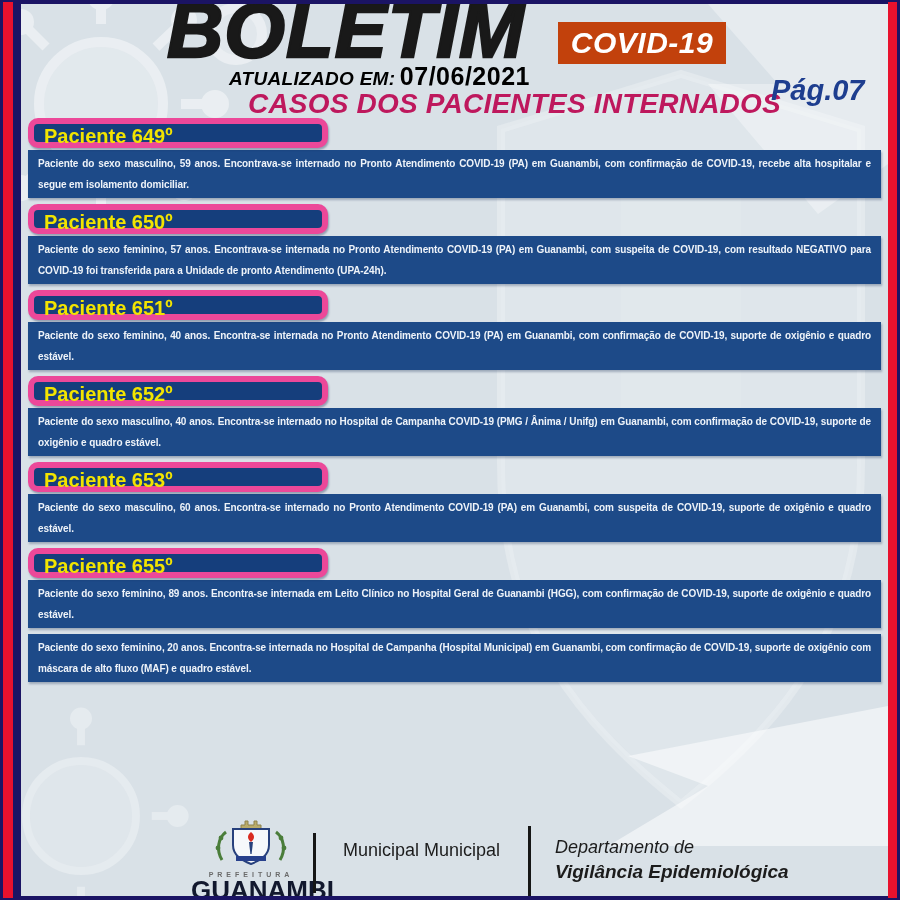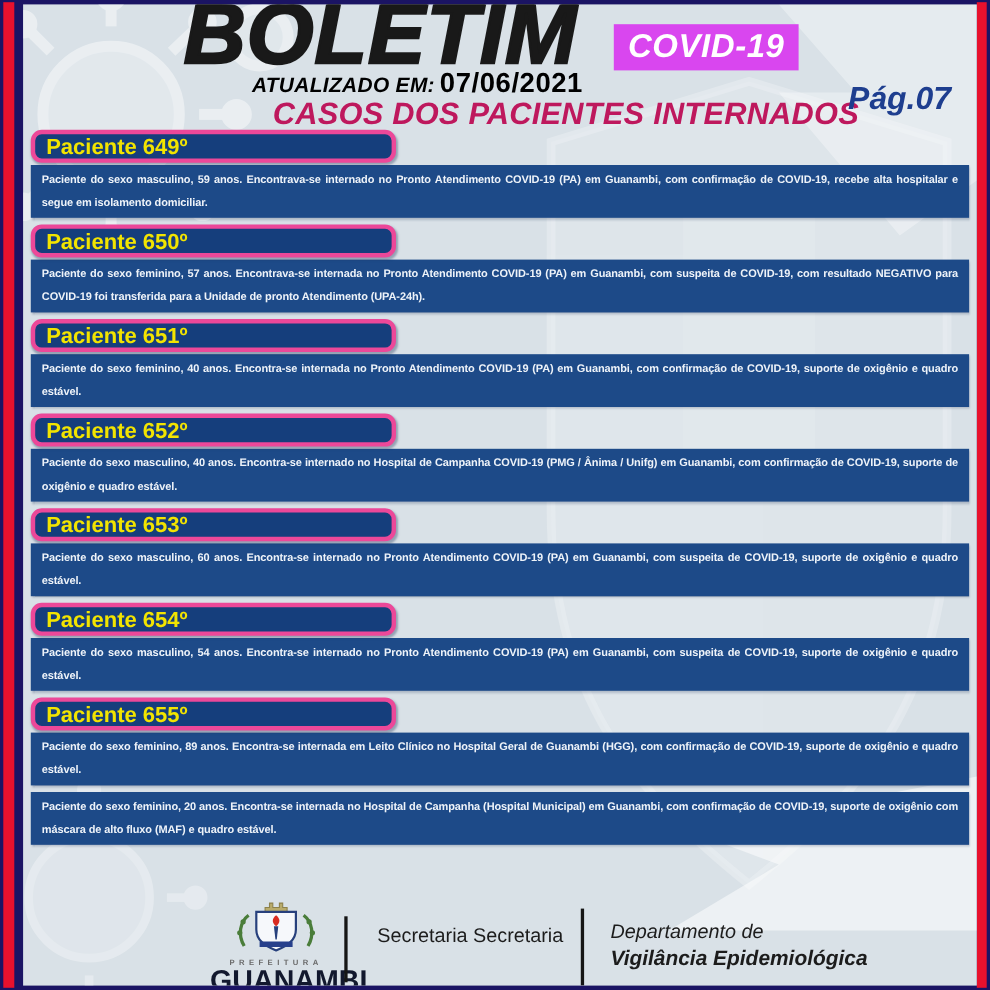--- a/index.html
+++ b/index.html
@@ -16,36 +16,36 @@
   .wm-virus-tl{left:-30px;top:-20px;opacity:.55;}
   .wm-virus-bl{left:-50px;bottom:-30px;opacity:.4;}
   .wm-crest{left:450px;top:30px;opacity:.5;}
   .wm-swoosh-tr{right:0;top:0;opacity:.6;}
   .wm-swoosh-br{right:0;bottom:40px;opacity:.7;}
 
   
   .main-title{position:absolute;left:146px;top:-16px;font-size:78px;line-height:84px;
     font-weight:700;font-style:italic;color:#191919;letter-spacing:1px;
     -webkit-text-stroke:2.4px #191919;}
-  .covid-badge{position:absolute;left:537px;top:18px;width:168px;height:42px;background:#d946ef;
+  .covid-badge{position:absolute;left:537px;top:18px;width:168px;height:42px;background:#c2410c;
     color:#ffffff;font-size:30px;font-weight:700;font-style:italic;display:flex;
     align-items:center;justify-content:center;letter-spacing:.5px;}
   .updated-line{position:absolute;left:208px;top:58px;width:400px;text-align:left;color:#000000;white-space:nowrap;}
   .updated-label{font-size:19px;font-weight:700;font-style:italic;letter-spacing:.3px;}
   .updated-date{font-size:25px;font-weight:700;letter-spacing:.5px;}
   .subtitle{position:absolute;left:227px;top:84px;width:440px;text-align:center;
     font-size:28px;font-weight:700;font-style:italic;color:#be185d;letter-spacing:.2px;white-space:nowrap;}
   .page-number{position:absolute;left:750px;top:70px;font-size:29px;font-weight:700;
     font-style:italic;color:#1e3e8f;}
 
   
   .patients{position:absolute;left:7px;width:853px;top:114px;}
   .patient{margin-bottom:6px;}
-  .patient-header{width:332px;height:30px;box-sizing:border-box;background:#153e7c;
-    border:4px solid #ec4899;border-radius:10px;color:#f2e400;font-size:20px;font-weight:700;
+  .patient-header{width:300px;height:30px;box-sizing:border-box;background:#153e7c;
+    border:6px solid #ec4899;border-radius:10px;color:#f2e400;font-size:20px;font-weight:700;
     padding-left:10px;line-height:25px;position:relative;z-index:2;
     box-shadow:1px 2px 2px rgba(20,40,80,.35);}
   .patient-body{margin-top:2px;background:#1d4a88;color:#eef3f9;font-weight:700;
     font-size:10px;line-height:21px;letter-spacing:-.1px;padding:3px 10px;
     text-align:justify;box-shadow:1px 2px 2px rgba(20,40,80,.3);}
   .city-logo{position:absolute;left:170px;top:814px;width:120px;text-align:center;}
   .logo-pretitle{font-size:7px;letter-spacing:4px;color:#6a6a6a;font-weight:700;margin-top:1px;}
   .logo-city{font-size:26px;font-weight:700;color:#12182e;letter-spacing:0;line-height:24px;}
   .footer-divider{position:absolute;width:3px;background:#161616;}
   .divider-1{left:292px;top:829px;height:60px;}
@@ -144,24 +144,20 @@
       <div class="patient">
         <div class="patient-header">Paciente 652º</div>
         <div class="patient-body">Paciente do sexo masculino, 40 anos. Encontra-se internado no Hospital de Campanha COVID-19 (PMG / Ânima / Unifg) em Guanambi, com confirmação de COVID-19, suporte de oxigênio e quadro estável.</div>
       </div>
 
       <div class="patient">
         <div class="patient-header">Paciente 653º</div>
         <div class="patient-body">Paciente do sexo masculino, 60 anos. Encontra-se internado no Pronto Atendimento COVID-19 (PA) em Guanambi, com suspeita de COVID-19, suporte de oxigênio e quadro estável.</div>
       </div>
 
-      <div class="patient">
-        <div class="patient-header">Paciente 654º</div>
-        <div class="patient-body">Paciente do sexo masculino, 54 anos. Encontra-se internado no Pronto Atendimento COVID-19 (PA) em Guanambi, com suspeita de COVID-19, suporte de oxigênio e quadro estável.</div>
-      </div>
 
       <div class="patient">
         <div class="patient-header">Paciente 655º</div>
         <div class="patient-body">Paciente do sexo feminino, 89 anos. Encontra-se internada em Leito Clínico no Hospital Geral de Guanambi (HGG), com confirmação de COVID-19, suporte de oxigênio e quadro estável.</div>
       </div>
 
       <div class="patient">
         <div class="patient-body">Paciente do sexo feminino, 20 anos. Encontra-se internada no Hospital de Campanha (Hospital Municipal) em Guanambi, com confirmação de COVID-19, suporte de oxigênio com máscara de alto fluxo (MAF) e quadro estável.</div>
       </div>
 
@@ -187,21 +183,21 @@
         <path d="M28 38 h30 v5 h-30 Z" fill="#27408c"></path>
       </svg>
       <div class="logo-pretitle">PREFEITURA</div>
       <div class="logo-city">GUANAMBI</div>
       
     </div>
 
     <div class="footer-divider divider-1"></div>
 
     <div class="org-block org-secretaria">
-      <div class="org-line1">Secretaria Secretaria</div>
+      <div class="org-line1">Municipal Municipal</div>
     </div>
 
     <div class="footer-divider divider-2"></div>
 
     <div class="org-block org-departamento">
       <div class="org-line1">Departamento de</div>
       <div class="org-line2">Vigilância Epidemiológica</div>
     </div>
 
   </div>

